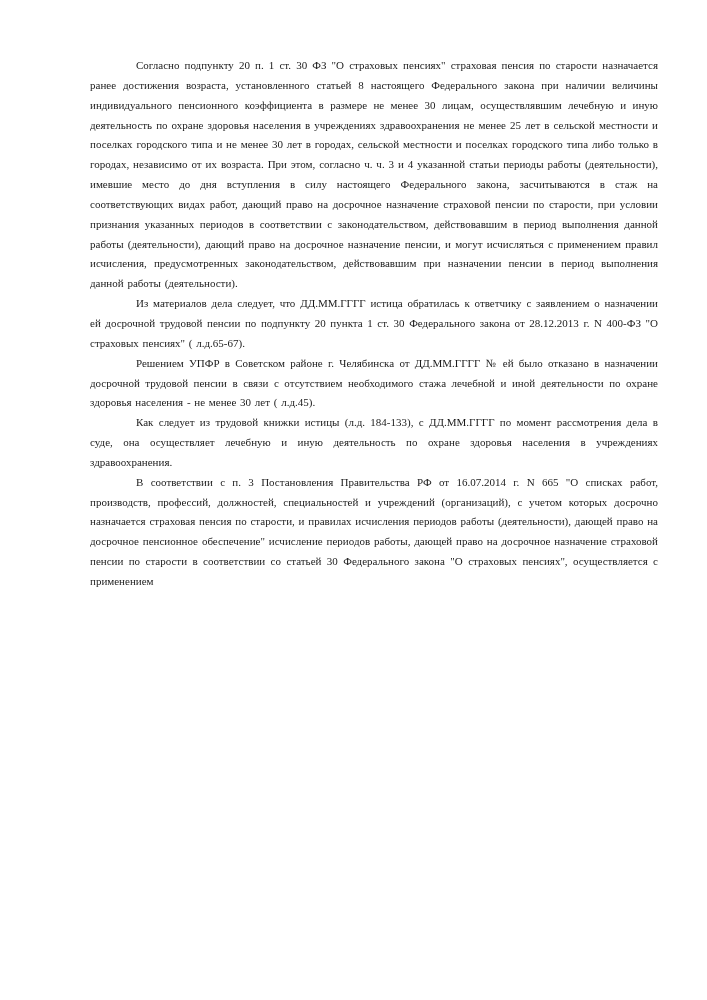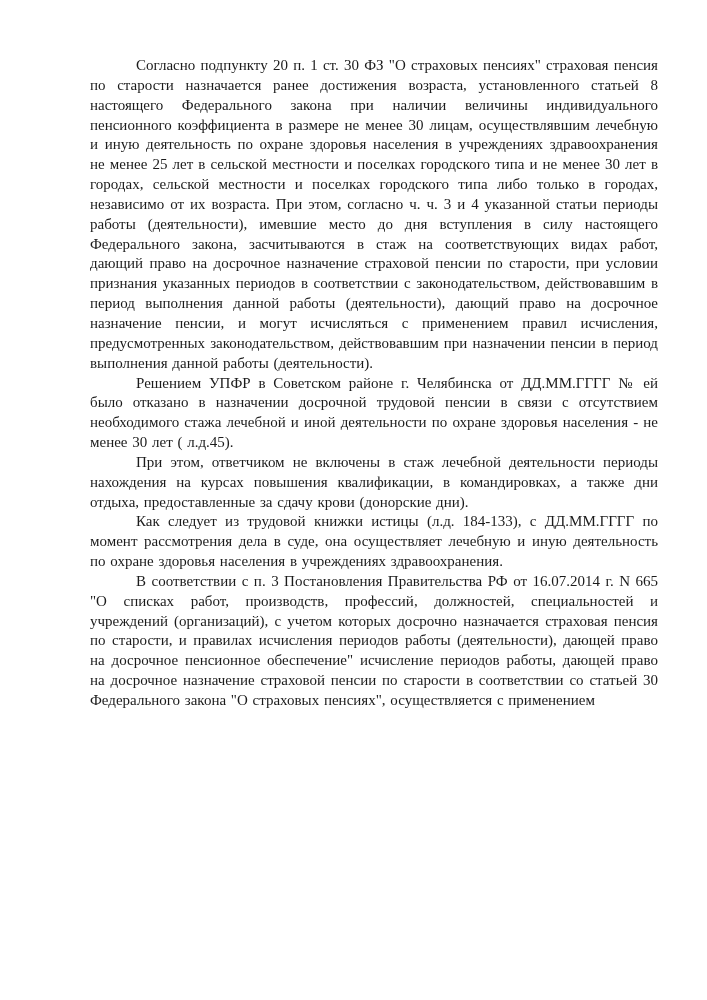--- a/index.html
+++ b/index.html
@@ -18,43 +18,43 @@
     height: 1000px;
     background: #ffffff;
     overflow: hidden;
   }
   .text-block {
     position: absolute;
     left: 90px;
     top: 56px;
     width: 568px;
     color: #1b1b1b;
-    font-size: 15px;
+    font-size: 11px;
     line-height: 19.85px;
     text-align: justify;
     text-justify: inter-word;
   }
   .para {
     margin: 0;
     padding: 0;
     text-indent: 46px;
     word-spacing: 1px;
   }
 </style>
 </head>
 <body>
 
 <div class="page">
   <div class="text-block">
 
       <p class="para">Согласно подпункту 20 п. 1 ст. 30 ФЗ "О страховых пенсиях" страховая пенсия по старости назначается ранее достижения возраста, установленного статьей 8 настоящего Федерального закона при наличии величины индивидуального пенсионного коэффициента в размере не менее 30 лицам, осуществлявшим лечебную и иную деятельность по охране здоровья населения в учреждениях здравоохранения не менее 25 лет в сельской местности и поселках городского типа и не менее 30 лет в городах, сельской местности и поселках городского типа либо только в городах, независимо от их возраста. При этом, согласно ч. ч. 3 и 4 указанной статьи периоды работы (деятельности), имевшие место до дня вступления в силу настоящего Федерального закона, засчитываются в стаж на соответствующих видах работ, дающий право на досрочное назначение страховой пенсии по старости, при условии признания указанных периодов в соответствии с законодательством, действовавшим в период выполнения данной работы (деятельности), дающий право на досрочное назначение пенсии, и могут исчисляться с применением правил исчисления, предусмотренных законодательством, действовавшим при назначении пенсии в период выполнения данной работы (деятельности).</p>
 
+      <p class="para">Из материалов дела следует, что ДД.ММ.ГГГГ истица обратилась к ответчику с заявлением о назначении ей досрочной трудовой пенсии по подпункту 20 пункта 1 ст. 30 Федерального закона от 28.12.2013 г. N 400-ФЗ "О страховых пенсиях" ( л.д.65-67).</p>
 
       <p class="para">Решением УПФР в Советском районе г. Челябинска от ДД.ММ.ГГГГ № ей было отказано в назначении досрочной трудовой пенсии в связи с отсутствием необходимого стажа лечебной и иной деятельности по охране здоровья населения - не менее 30 лет ( л.д.45).</p>
 
-      <p class="para">При этом, ответчиком не включены в стаж лечебной деятельности периоды нахождения на курсах повышения квалификации, в командировках, а также дни отдыха, предоставленные за сдачу крови (донорские дни).</p>
 
 
       <p class="para">Как следует из трудовой книжки истицы (л.д. 184-133), с ДД.ММ.ГГГГ по момент рассмотрения дела в суде, она осуществляет лечебную и иную деятельность по охране здоровья населения в учреждениях здравоохранения.</p>
 
       <p class="para">В соответствии с п. 3 Постановления Правительства РФ от 16.07.2014 г. N 665 "О списках работ, производств, профессий, должностей, специальностей и учреждений (организаций), с учетом которых досрочно назначается страховая пенсия по старости, и правилах исчисления периодов работы (деятельности), дающей право на досрочное пенсионное обеспечение" исчисление периодов работы, дающей право на досрочное назначение страховой пенсии по старости в соответствии со статьей 30 Федерального закона "О страховых пенсиях", осуществляется с применением</p>
     </div>
 </div>
 
 </body></html>

